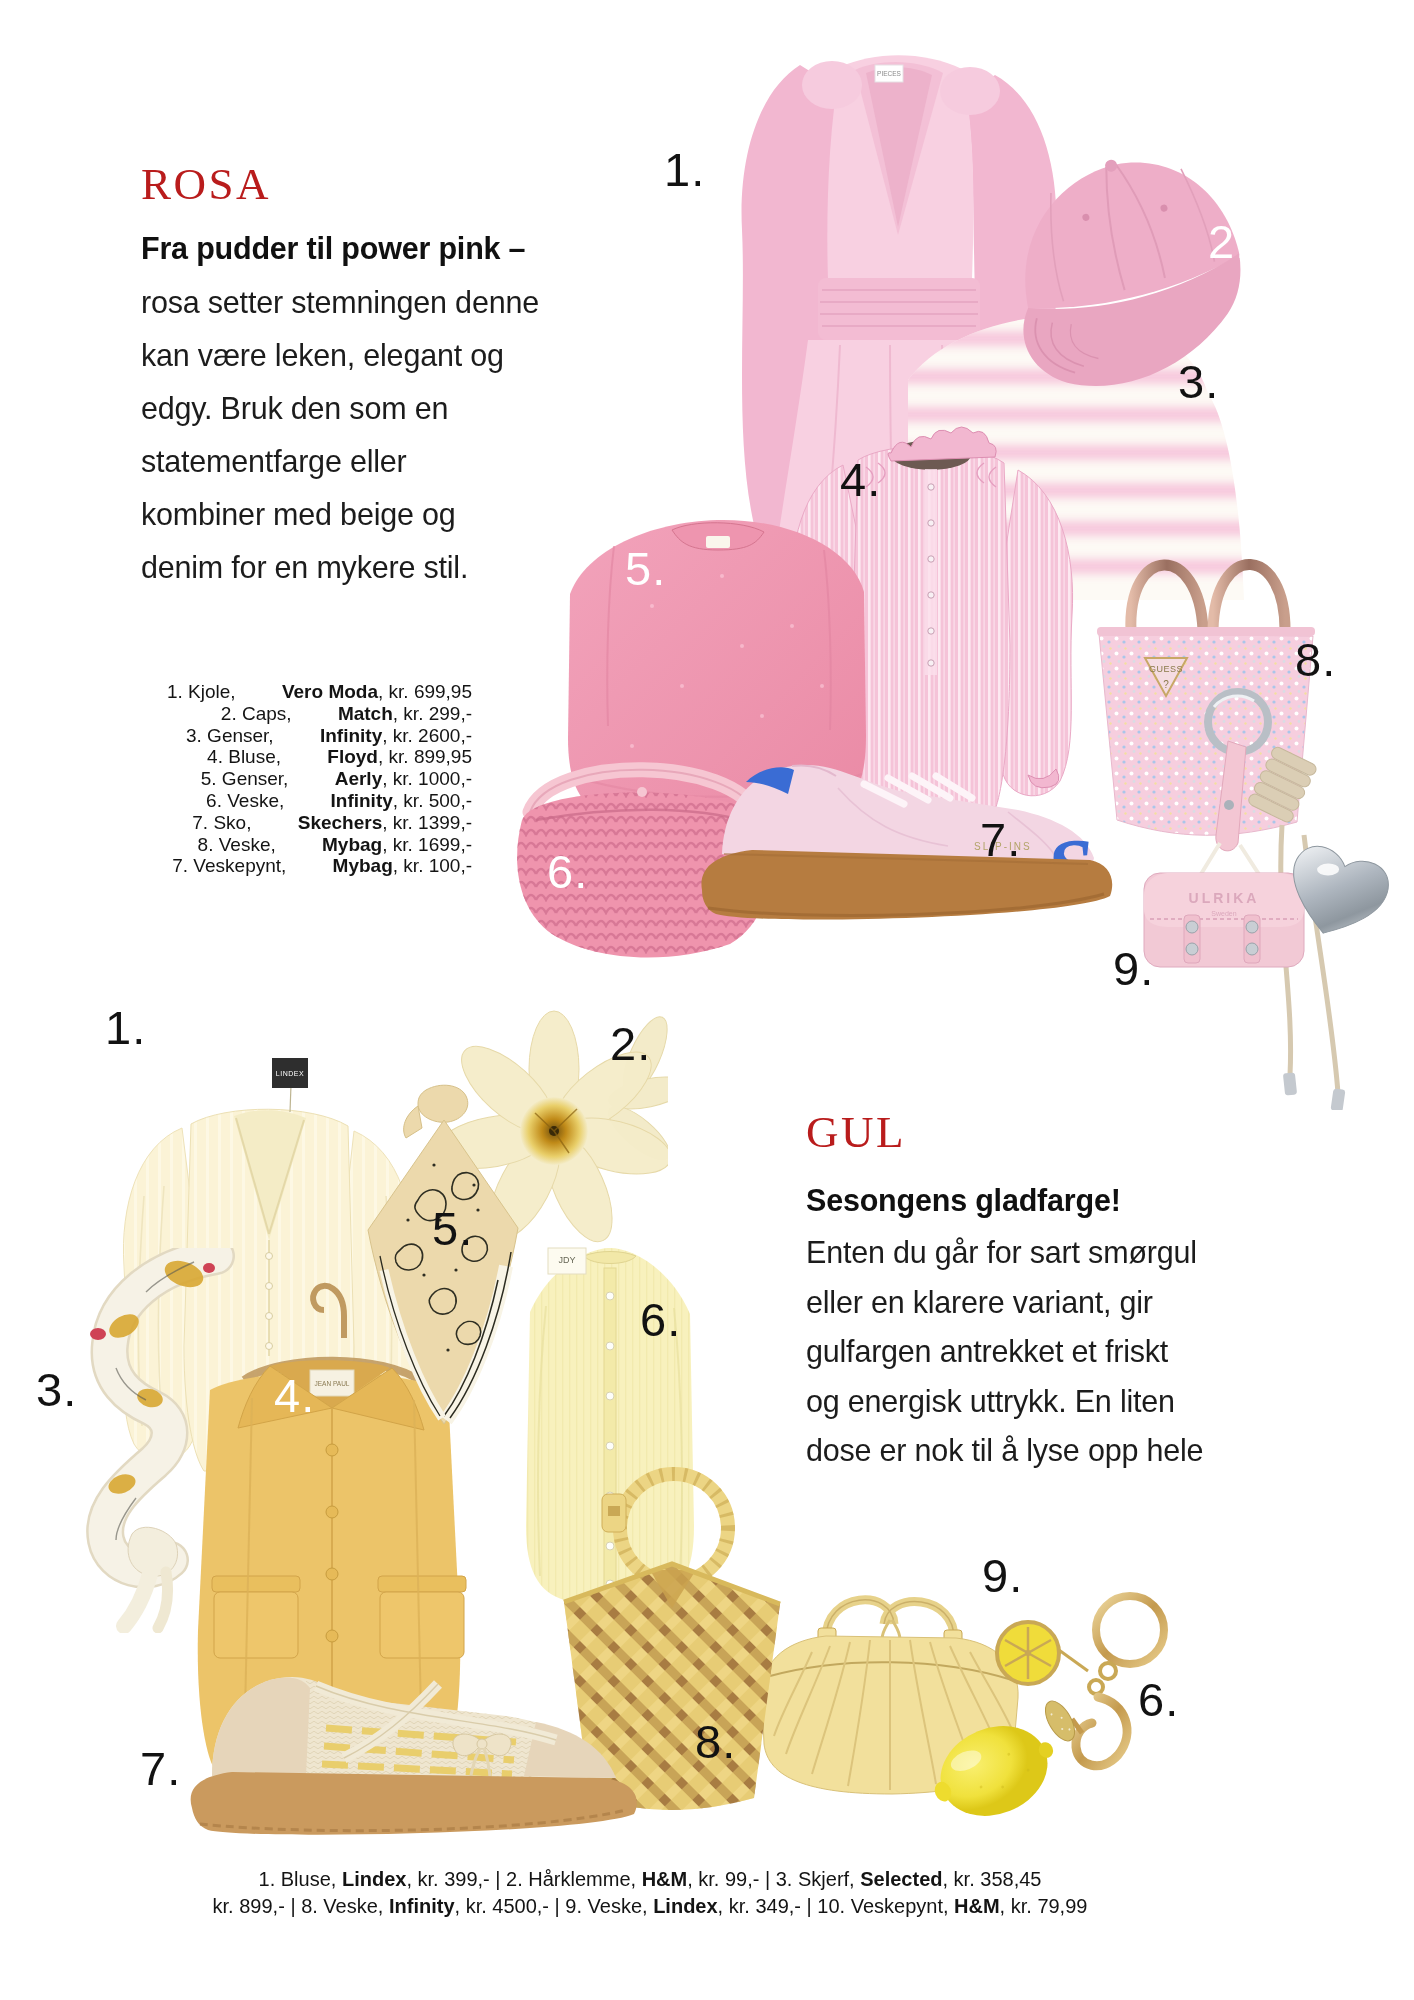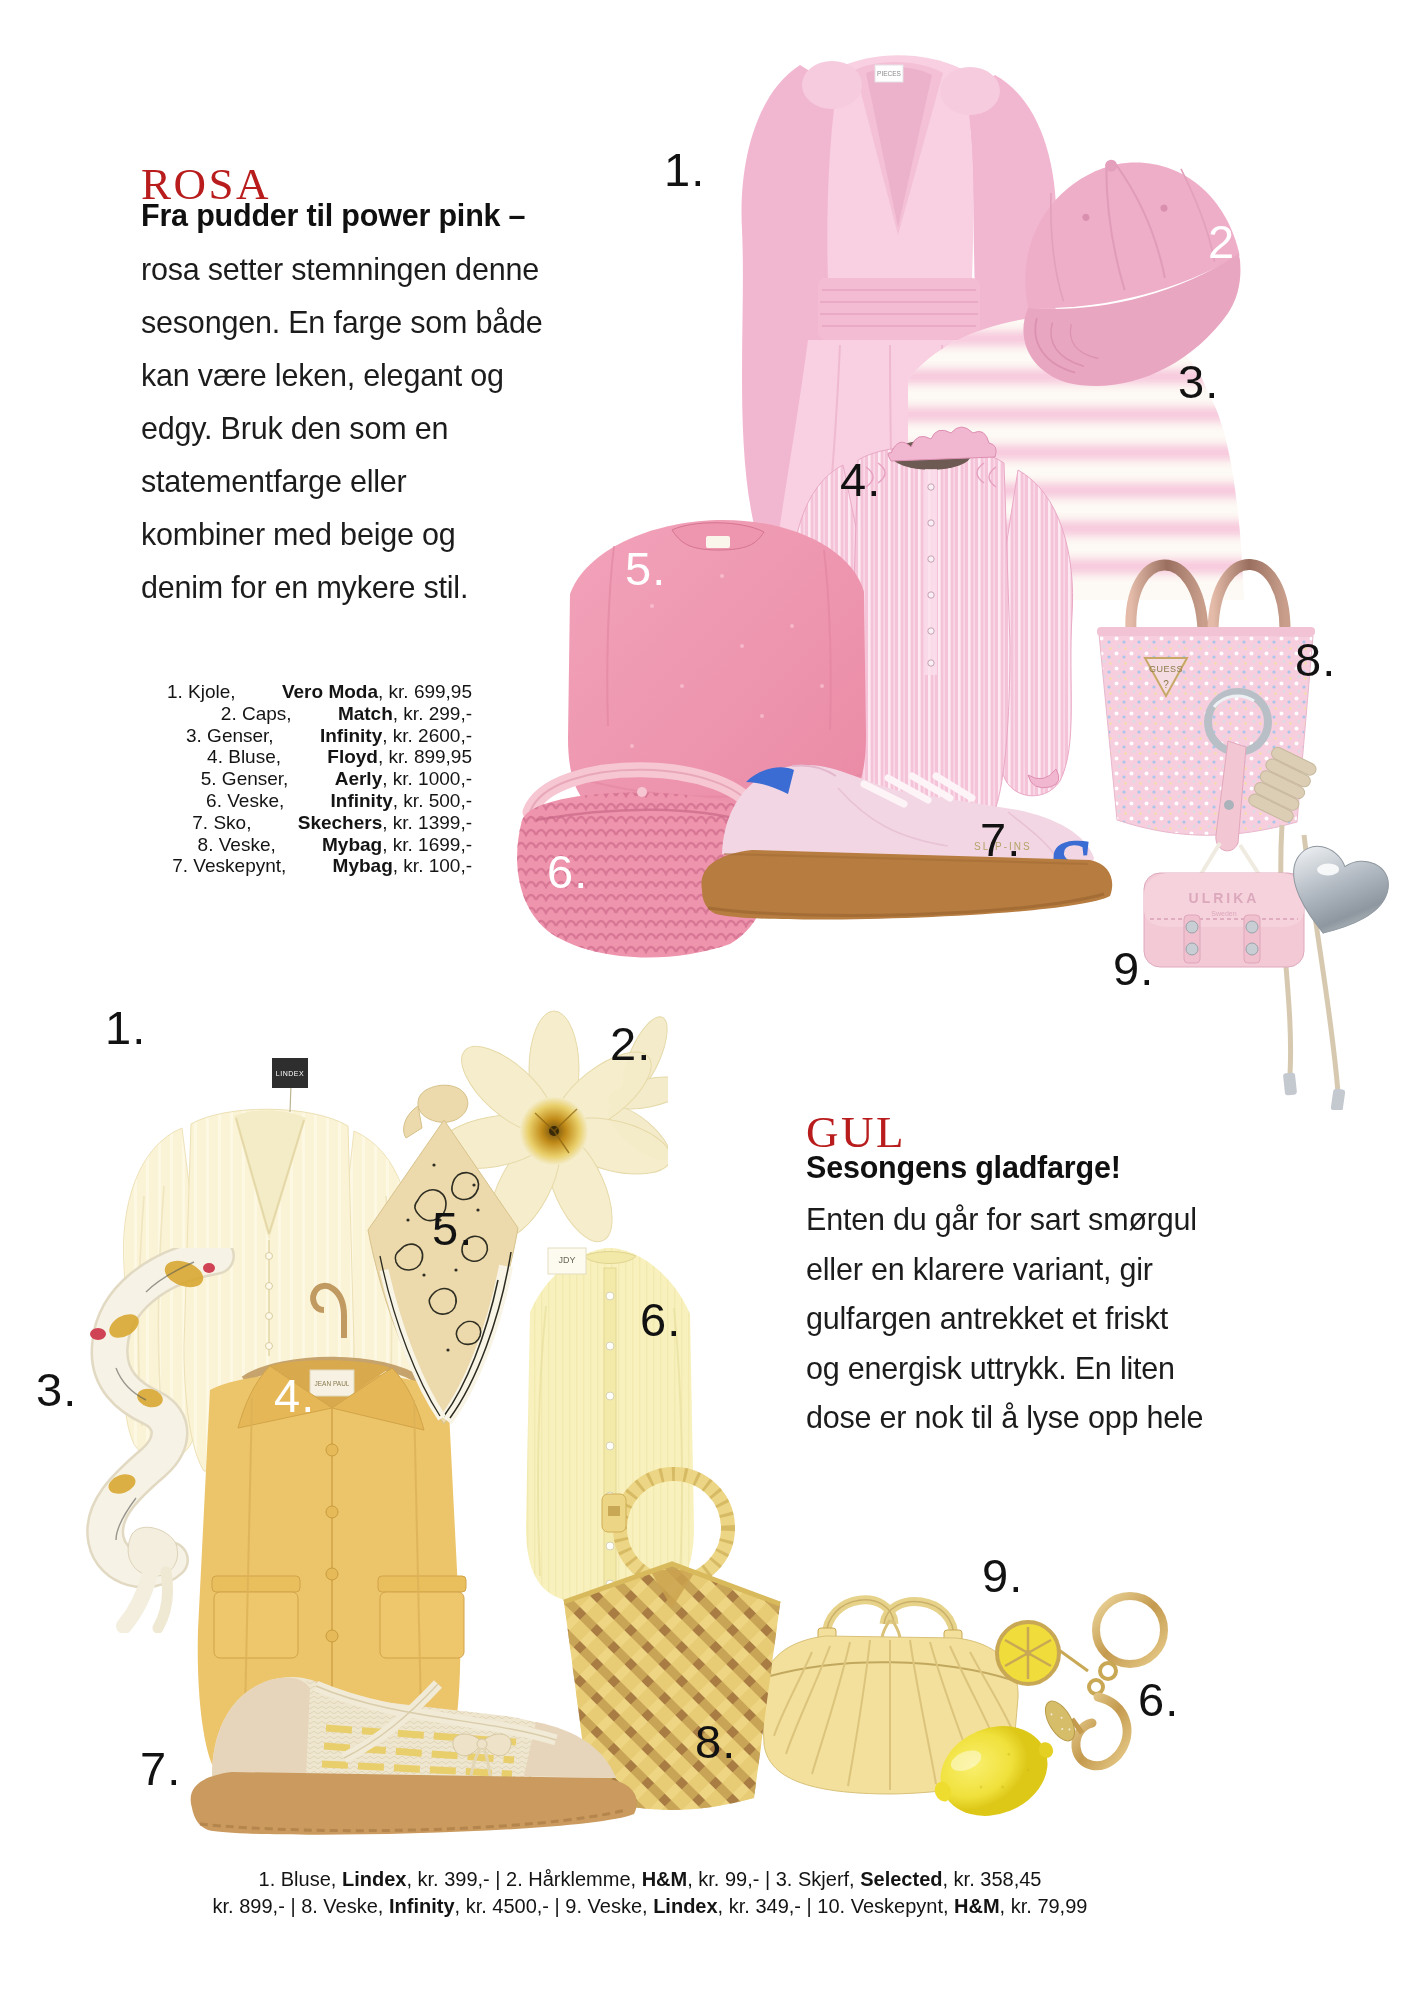--- a/index.html
+++ b/index.html
@@ -1,21 +1,21 @@
 <!DOCTYPE html>
 <html><head>
 <meta charset="utf-8">
 <style>
   html,body{margin:0;padding:0;background:#fff;}
   .page{position:relative;width:1414px;height:2000px;background:#ffffff;overflow:hidden;
         font-family:"Liberation Sans",sans-serif;color:#161616;}
   .serif{position:absolute;font-family:"Liberation Serif",serif;font-weight:400;
          font-size:45px;letter-spacing:2.5px;color:#b91c1c;}
   .textblock{position:absolute;}
-  .intro{font-weight:700;font-size:30.5px;letter-spacing:-0.2px;margin-bottom:10px;color:#101010;}
+  .intro{font-weight:700;font-size:30.5px;letter-spacing:-0.2px;margin-bottom:10px;color:#101010;margin-top:33px;}
   .tline{font-size:30.5px;line-height:53px;letter-spacing:-0.2px;color:#1c1c1c;white-space:nowrap;}
   #gul-body .tline{line-height:49.5px;}
   #rosa-list{position:absolute;right:942px;top:681px;text-align:right;}
   .plist-line{font-size:19px;line-height:21.8px;color:#141414;white-space:nowrap;}
   .plist-line b{font-weight:700;margin-left:41px;}
   #caption{position:absolute;left:0;top:1866px;width:1300px;text-align:center;}
   #caption div{font-size:20px;line-height:26.6px;color:#141414;white-space:nowrap;}
   #caption b{font-weight:700;}
   .badge{position:absolute;font-size:47px;line-height:1;letter-spacing:1px;color:#121212;}
   .badge.w{color:#ffffff;}
@@ -575,21 +575,20 @@
       </g>
     </svg>
   </div>
 
   <section>
     <h1 id="rosa-head" class="serif" style="left:141px;top:128px">ROSA</h1>
     <div class="textblock" style="left:141px;top:198px">
       <div class="intro">Fra pudder til power pink –</div>
       <div id="rosa-body">
           <div class="tline">rosa setter stemningen denne</div>
-          <div class="tline">sesongen. En farge som både</div>
           <div class="tline">kan være leken, elegant og</div>
           <div class="tline">edgy. Bruk den som en</div>
           <div class="tline">statementfarge eller</div>
           <div class="tline">kombiner med beige og</div>
           <div class="tline">denim for en mykere stil.</div>
         </div>
     </div>
     <div id="rosa-list">
         <div class="plist-line"><span>1. Kjole, </span><b>Vero Moda</b><span>, kr. 699,95</span></div>
         <div class="plist-line"><span>2. Caps, </span><b>Match</b><span>, kr. 299,-</span></div>

